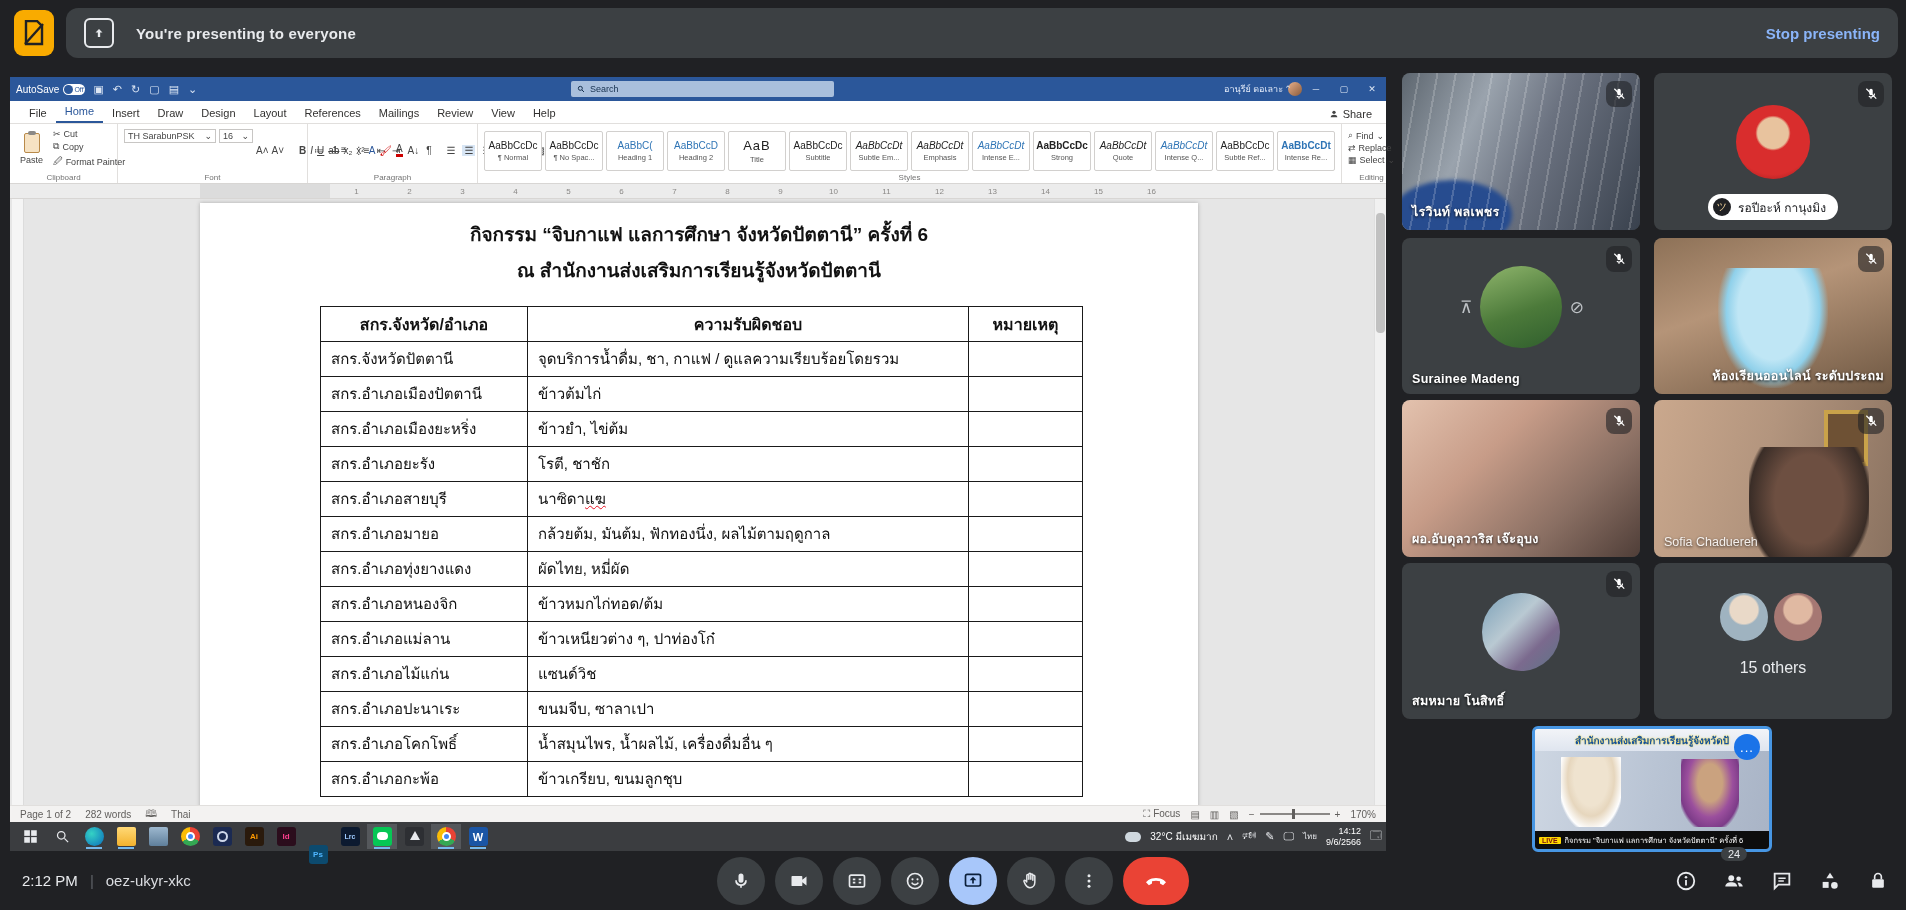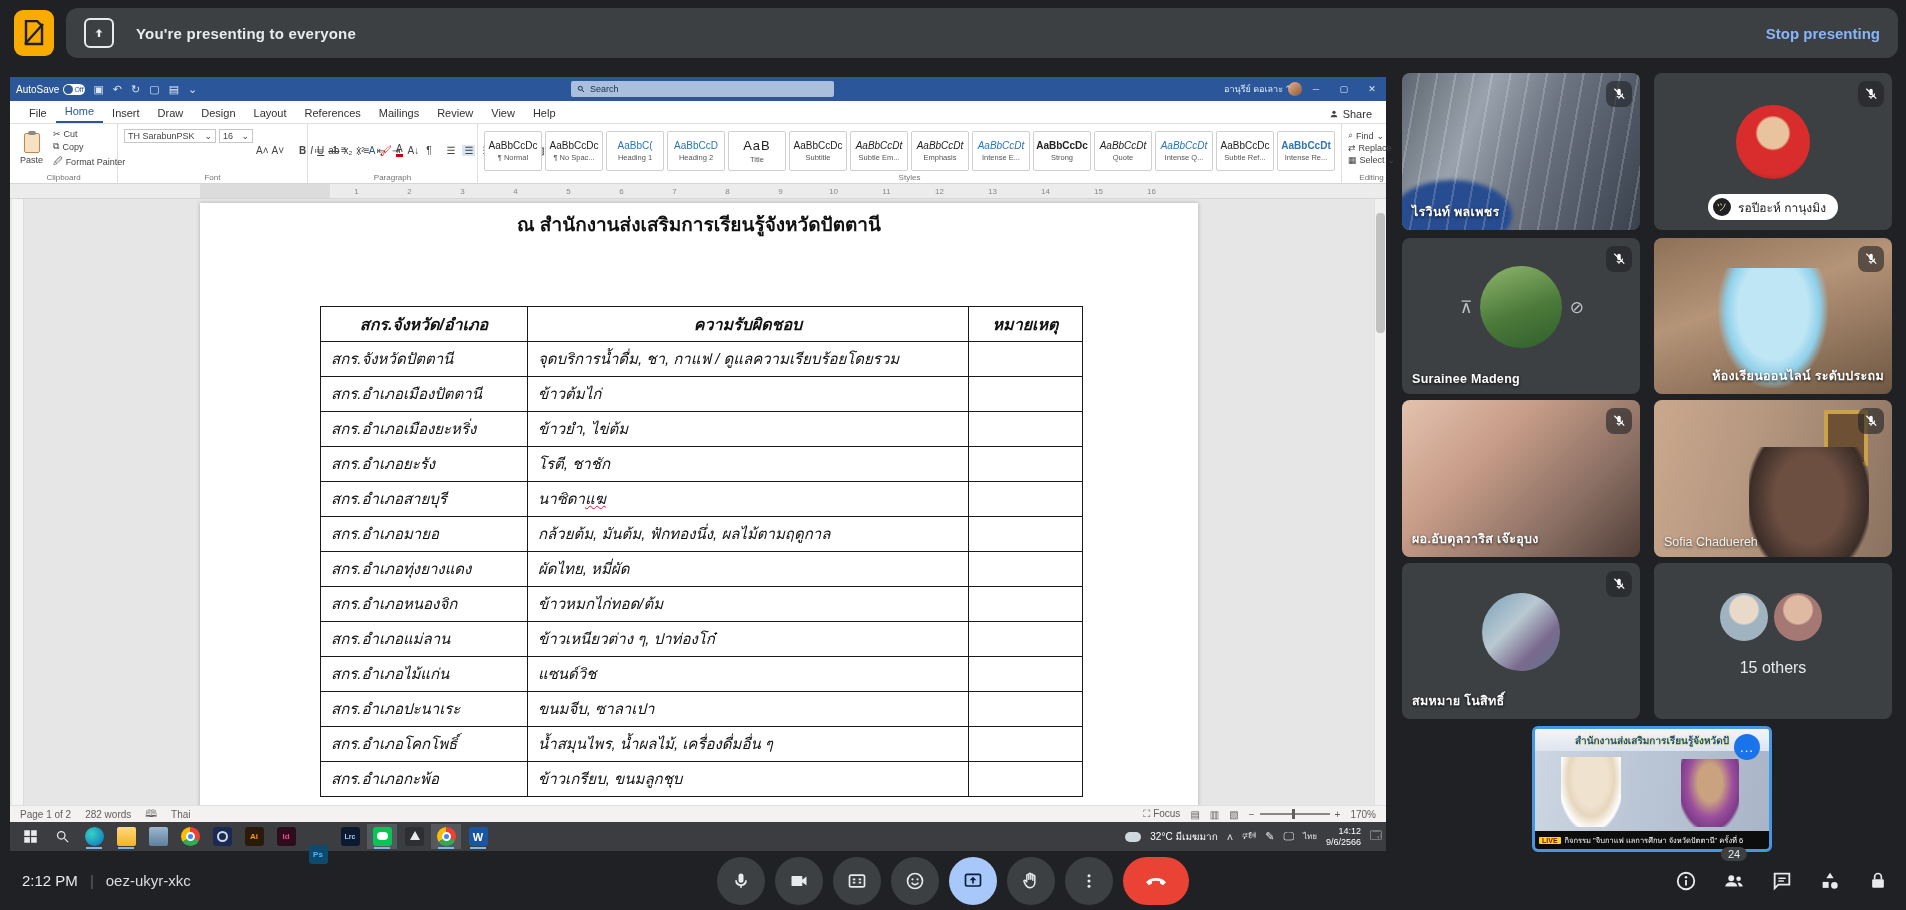--- a/index.html
+++ b/index.html
@@ -54,21 +54,21 @@
   .w-ruler{height:15px;background:#ececec;position:relative;border-bottom:1px solid #d8d6d4;}
   .ruler-page{position:absolute;left:190px;width:998px;top:0;bottom:0;background:#fff;display:flex;}
   .ruler-page span{width:53px;text-align:center;font-size:8px;color:#8a8886;line-height:15px;}
   .ruler-margin{position:absolute;left:190px;width:130px;top:0;bottom:0;background:#dcdcdc;}
   .w-docarea{flex:1;background:#e6e6e6;position:relative;overflow:hidden;}
   .vruler{position:absolute;left:2px;top:0;bottom:0;width:12px;background:#f5f5f5;border-right:1px solid #dcdcdc;}
   .page{position:absolute;left:190px;top:4px;width:998px;height:640px;background:#fff;box-shadow:0 0 4px rgba(0,0,0,.25);}
   .doc-h1{margin-top:16px;text-align:center;font-size:19px;font-weight:bold;color:#111;}
   .doc-h2{margin-top:6px;text-align:center;font-size:19px;font-weight:bold;color:#111;}
   .doc-table{position:absolute;left:120px;top:103px;width:762px;border-collapse:collapse;table-layout:fixed;}
-  .doc-table td,.doc-table th{border:1px solid #1a1a1a;font-size:15px;color:#111;padding:0 10px;height:35px;font-weight:normal;text-align:left;overflow:hidden;white-space:nowrap;font-style:italic;}
+  .doc-table td,.doc-table th{border:1px solid #1a1a1a;font-size:15px;color:#111;padding:0 10px;height:35px;font-weight:normal;text-align:left;overflow:hidden;white-space:nowrap;}
   .doc-table th{text-align:center;font-weight:bold;font-size:16px;}
   .c1{width:207px;} .c2{width:441px;} .c3{width:114px;}
   .sq{text-decoration:underline;text-decoration-style:wavy;text-decoration-color:#e81123;text-decoration-thickness:1px;}
   .w-scroll{position:absolute;right:0;top:0;bottom:0;width:12px;background:#f1f1f1;border-left:1px solid #e0e0e0;}
   .w-thumbv{position:absolute;right:1px;top:14px;width:9px;height:120px;background:#c1c1c1;border-radius:4px;}
   .w-status{height:17px;background:#f3f2f1;border-top:1px solid #e1dfdd;display:flex;align-items:center;font-size:10px;color:#605e5c;padding:0 10px;gap:14px;}
   .ws-right{margin-left:auto;display:flex;align-items:center;gap:10px;}
   .zoombar{display:flex;align-items:center;gap:5px;}
   .zline{width:70px;height:2px;background:#8a8886;position:relative;}
   .zknob{position:absolute;left:32px;top:-4px;width:3px;height:10px;background:#605e5c;}
@@ -384,20 +384,21 @@
           <span>14</span>
           <span>15</span>
           <span>16</span>
         </div>
       <div style="position:absolute;left:190px;width:998px;top:0;bottom:0;background:#fff;z-index:-1;"></div>
     </div>
 
     <div class="w-docarea">
       <div class="vruler"></div>
       <div class="page">
+        <div class="doc-h1">กิจกรรม “จิบกาแฟ แลการศึกษา จังหวัดปัตตานี” ครั้งที่ 6</div>
         <div class="doc-h2">ณ สำนักงานส่งเสริมการเรียนรู้จังหวัดปัตตานี</div>
         <table class="doc-table">
           <tbody>
               <tr>
             <th class="c1">สกร.จังหวัด/อำเภอ</th>
             <th class="c2">ความรับผิดชอบ</th>
             <th class="c3">หมายเหตุ</th>
           </tr>
           <tr>
                 <td>สกร.จังหวัดปัตตานี</td>

